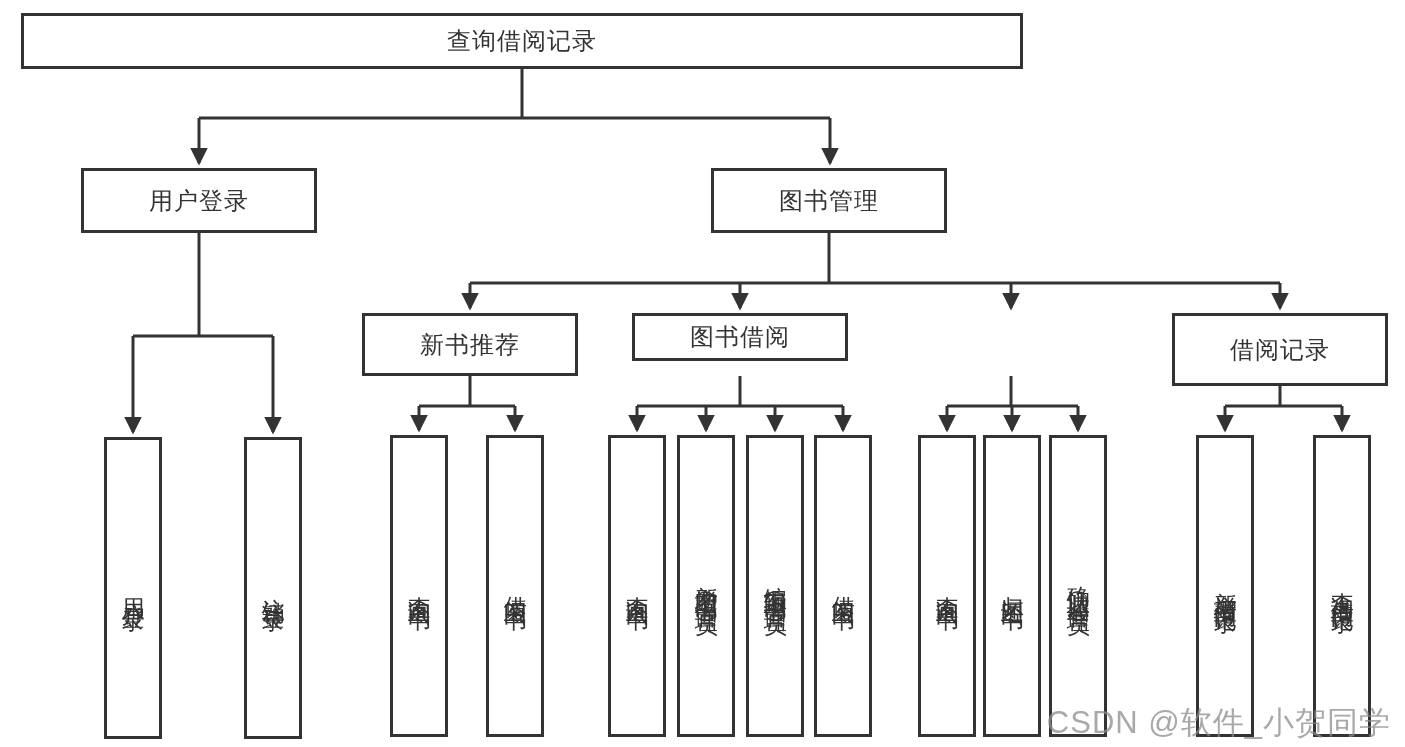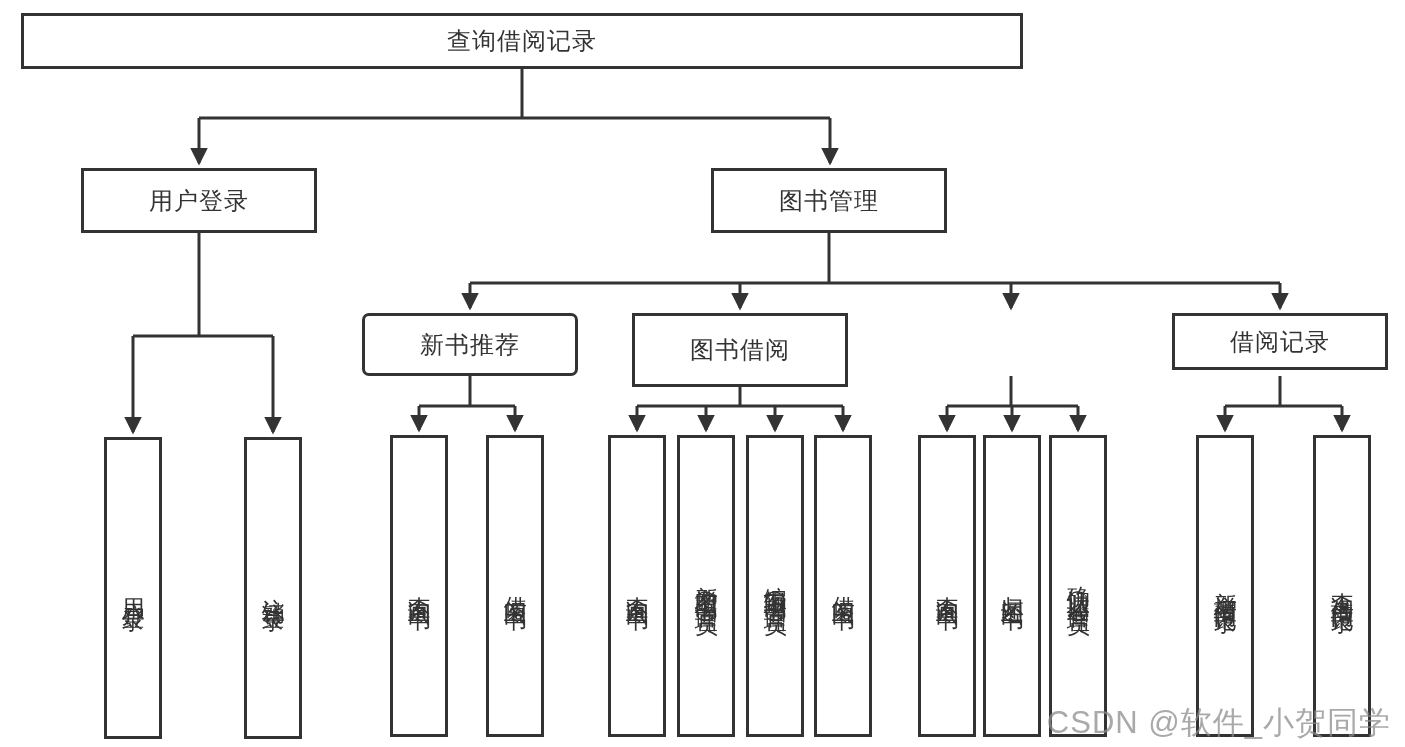--- a/index.html
+++ b/index.html
@@ -92,27 +92,27 @@
     <span>查询借阅记录</span>
   </div>
 
   <div class="node h-node" style="left:81px;top:168px;width:236px;height:65px;">
     <span>用户登录</span>
   </div>
   <div class="node h-node" style="left:711px;top:168px;width:236px;height:65px;justify-content:center;">
     <span>图书管理</span>
   </div>
 
-  <div class="node h-node" style="left:362px;top:313px;width:216px;height:63px;border-radius:7px;">
+  <div class="node h-node" style="left:362px;top:313px;width:216px;height:63px;">
     <span>新书推荐</span>
   </div>
-  <div class="node h-node" style="left:632px;top:313px;width:216px;height:74px;">
+  <div class="node h-node" style="left:632px;top:313px;width:216px;height:48px;">
     <span>图书借阅</span>
   </div>
-  <div class="node h-node" style="left:1172px;top:313px;width:216px;height:57px;">
+  <div class="node h-node" style="left:1172px;top:313px;width:216px;height:73px;">
     <span>借阅记录</span>
   </div>
 
   <div class="node v-node" style="left:104px;top:437px;">
     <span class="vtext">用户登录</span>
   </div>
   <div class="node v-node" style="left:244px;top:437px;">
     <span class="vtext">注销登录</span>
   </div>
 

